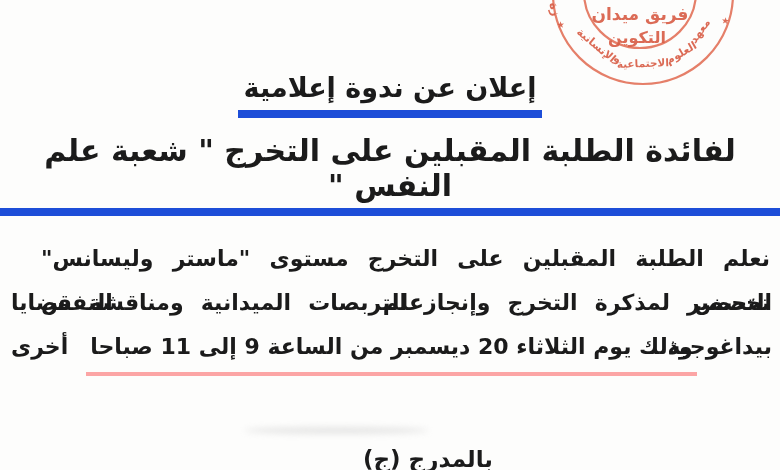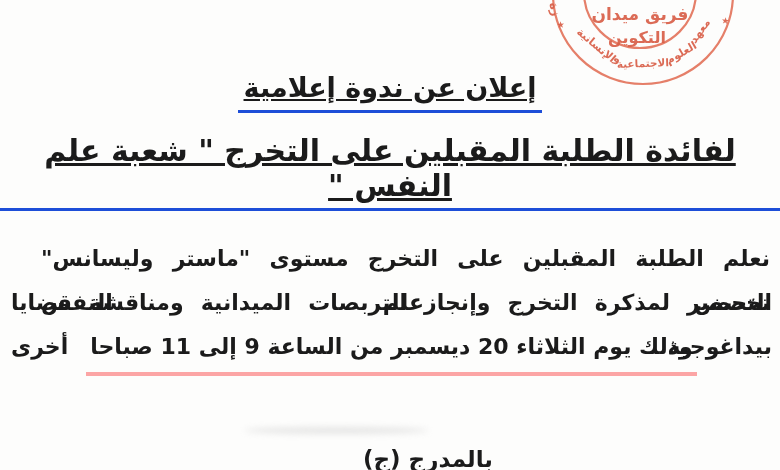--- a/index.html
+++ b/index.html
@@ -3,21 +3,21 @@
 <meta charset="utf-8">
 <style>
   html,body{margin:0;padding:0;background:#e9e9e9;}
   .page{
     position:relative;width:780px;height:470px;background:#fdfdfc;overflow:hidden;
     direction:rtl;font-family:"DejaVu Sans",sans-serif;font-weight:bold;color:#1b1b1b;
   }
   
   .title-wrap{position:absolute;top:72px;left:0;right:0;text-align:center;font-size:27px;}
   .subtitle-wrap{position:absolute;top:133px;left:0;right:0;text-align:center;font-size:30px;}
-  .u{display:inline-block;border-bottom:3px solid #1d4ed8;padding:0 6px 7px;text-decoration:underline;}
+  .u{display:inline-block;border-bottom:8px solid #1d4ed8;padding:0 6px 7px;}
   .subtitle-wrap .u{padding-bottom:5px;}
   
   .bodytext{position:absolute;top:237px;right:8px;left:11px;font-size:22px;}
   .bline{height:44px;line-height:44px;text-align:justify;text-align-last:justify;}
   .l1{padding-left:30px;padding-right:2px;}
   .l2{padding-left:12px;}
   .l3{padding-left:0;}
   .l4{text-align:center;text-align-last:center;}
   .u2{display:inline-block;line-height:40px;border-bottom:4px solid #fca5a5;padding:0 4px 5px;}
   

